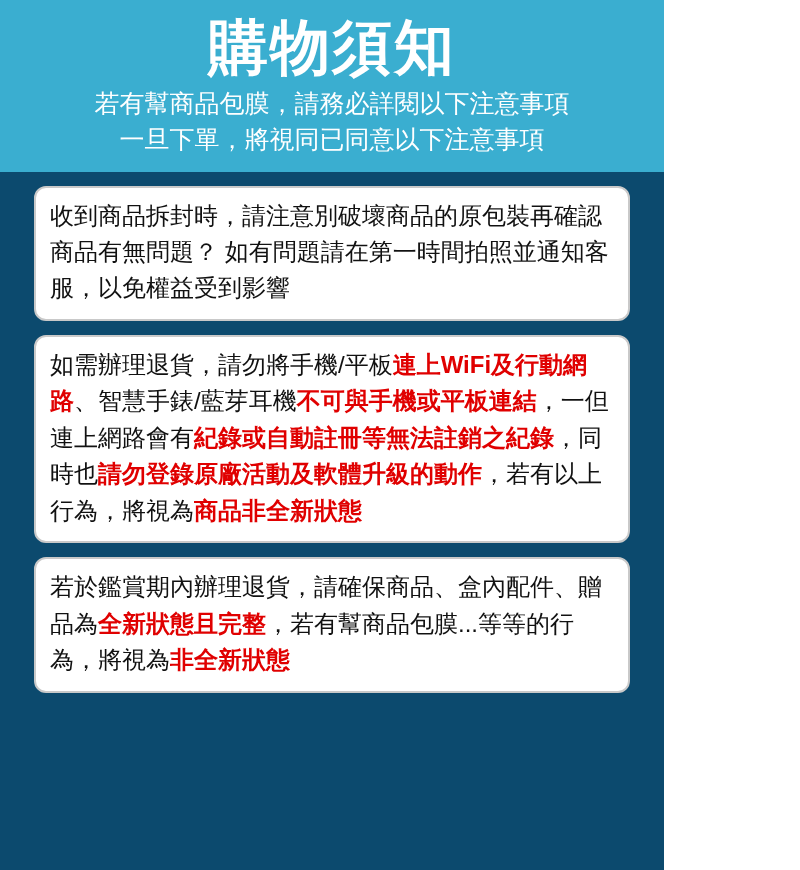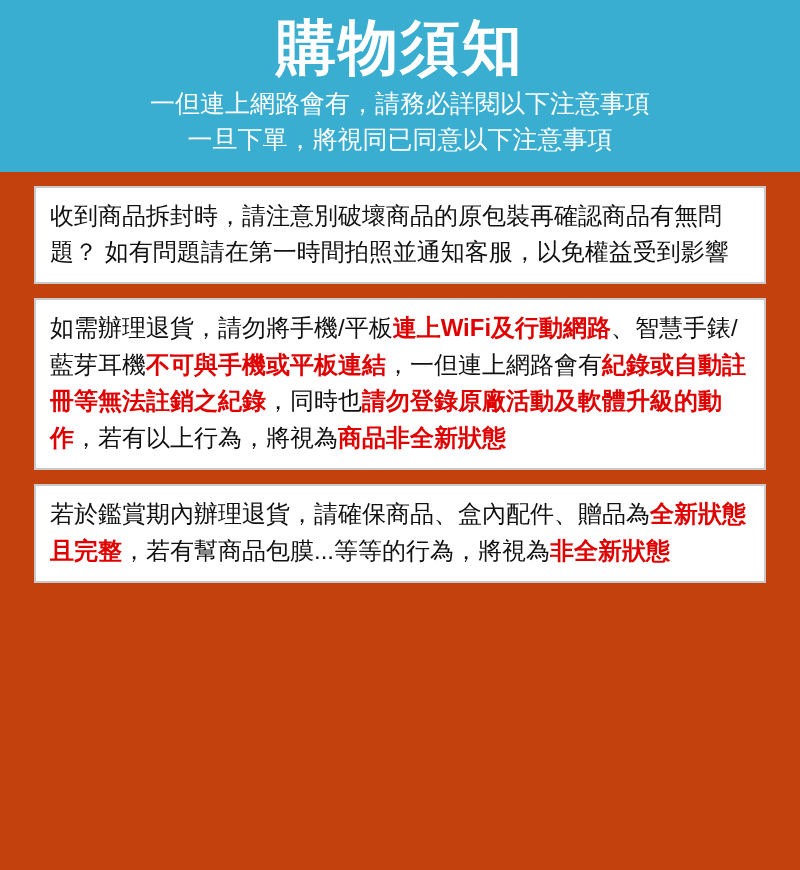--- a/index.html
+++ b/index.html
@@ -8,24 +8,24 @@
     padding: 0;
   }
   body {
     width: 800px;
     height: 870px;
     background: #ffffff;
     font-family: "Liberation Sans", sans-serif;
     overflow: hidden;
   }
   .page {
-    width: 800px;
+    width: 664px;
     height: 870px;
     position: relative;
-    background: #c2410c;
+    background: #0c4a6e;
   }
   
   .header {
     background: #3aaed0;
     color: #ffffff;
     padding: 16px 10px 14px 10px;
     text-align: center;
   }
   .header-title {
     font-size: 60px;
@@ -41,21 +41,21 @@
     margin: 0;
   }
   .header-sub b { font-weight: normal; }
 
   
   .notes {
     padding: 14px 34px 0 34px;
   }
   .note-box {
     border: 2px solid #c9c9c9;
-    border-radius: 0;
+    border-radius: 12px;
     padding: 10px 12px 12px 14px;
     margin-bottom: 14px;
     background: #ffffff;
   }
   .note-text {
     font-size: 24px;
     line-height: 1.52;
     color: #111111;
     letter-spacing: 0px;
   }
@@ -65,21 +65,21 @@
   }
 </style>
 </head>
 <body>
 
 <div class="page">
 
   <div class="header">
     <div class="header-title">購物須知</div>
     <div class="header-sub">
-      <span>一但連上網路會有，請</span><b>務必詳閱</b><span>以下注意事項</span>
+      <span>若有幫商品包膜，請</span><b>務必詳閱</b><span>以下注意事項</span>
     </div>
     <div class="header-sub">
       <span>一旦下單，將視同</span><b>已同意以下注意事項</b>
     </div>
   </div>
 
   <div class="notes" id="notes-container">
       <div class="note-box">
         <div class="note-text"><span>收到商品拆封時，請注意別破壞商品的原包裝再確認商品有無問題？ 如有問題請在第一時間拍照並通知客服，以免權益受到影響</span></div>
       </div>

